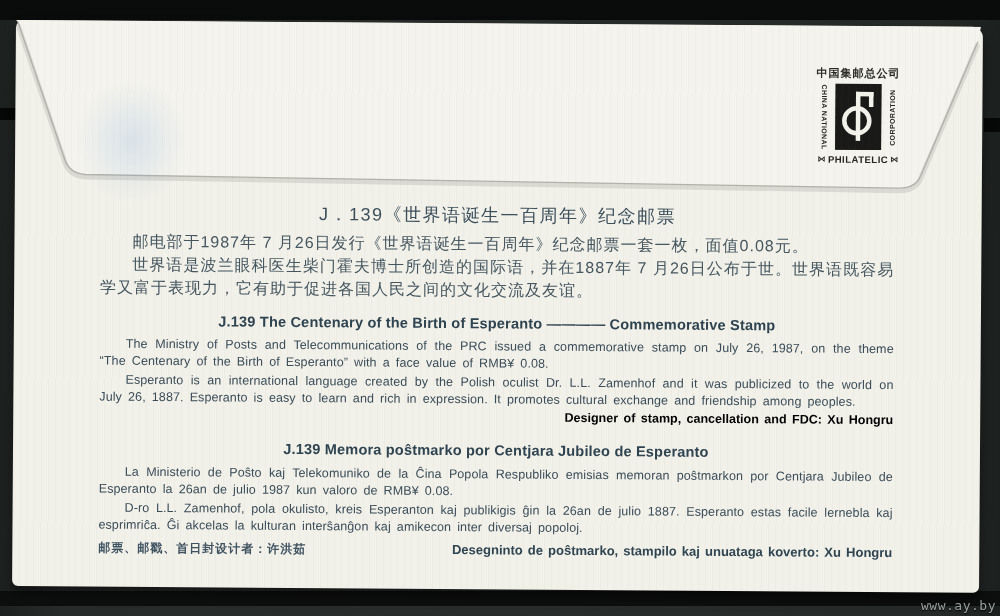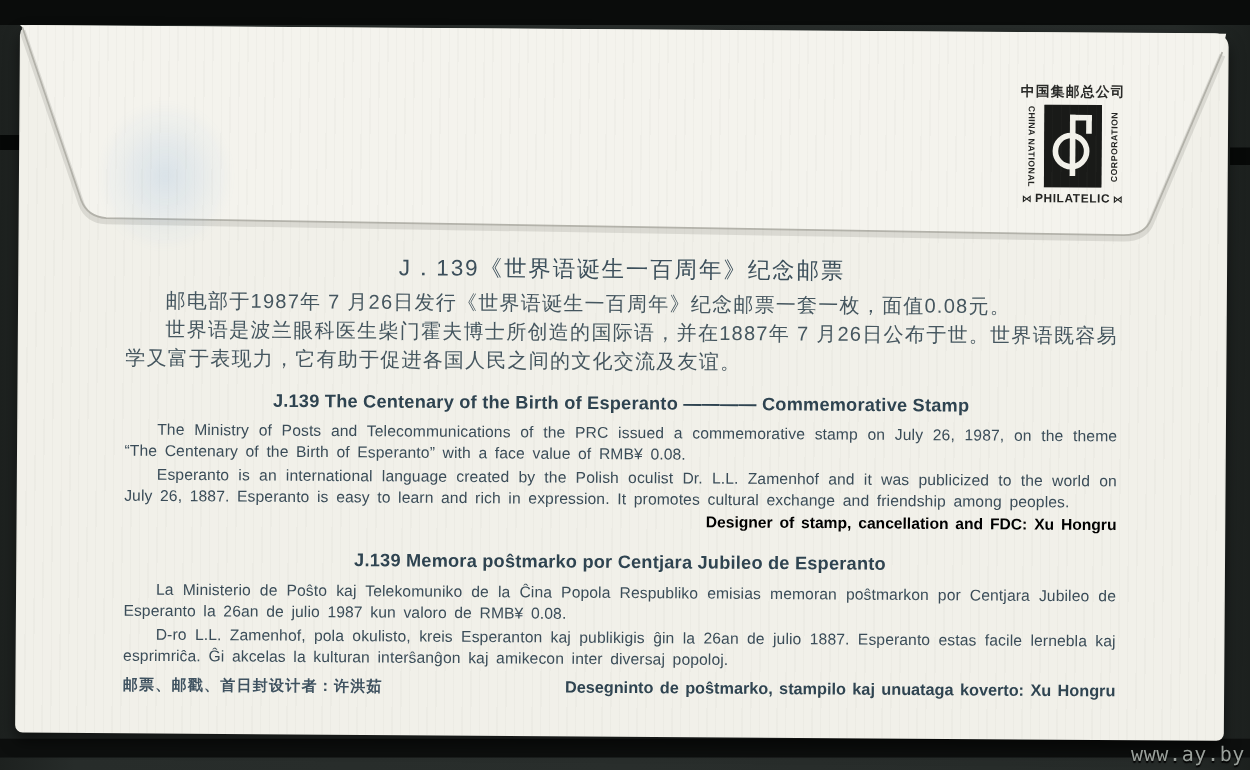--- a/index.html
+++ b/index.html
@@ -71,21 +71,21 @@
   .credit-right {
     margin:1px 0 0; text-align:right; font-size:12.5px; line-height:17px;
     font-weight:bold; word-spacing:2px; color:#33465
 
 3; }
   .bottom-row { display:flex; justify-content:space-between; align-items:baseline; margin-top:6px; }
   .credit-cn { font-size:12px; font-weight:bold; letter-spacing:1px; color:#3f5260; }
   .credit-eo { font-size:13px; font-weight:bold; word-spacing:1.5px; color:#2f4451; }
 
   .watermark {
-    position:absolute; right:4px; bottom:3px; font-size:16px; letter-spacing:.5px;
+    position:absolute; right:4px; bottom:3px; font-size:13px; letter-spacing:.5px;
     color:#9aa09b; font-family:"DejaVu Sans Mono",monospace; text-shadow:0 1px 1px #000;
   }
 </style>
 </head>
 <body>
 
 <div class="photo">
   <div class="bg-top"></div>
   <div class="bg-bottom"></div>
   <div class="bg-mark-left"></div>

